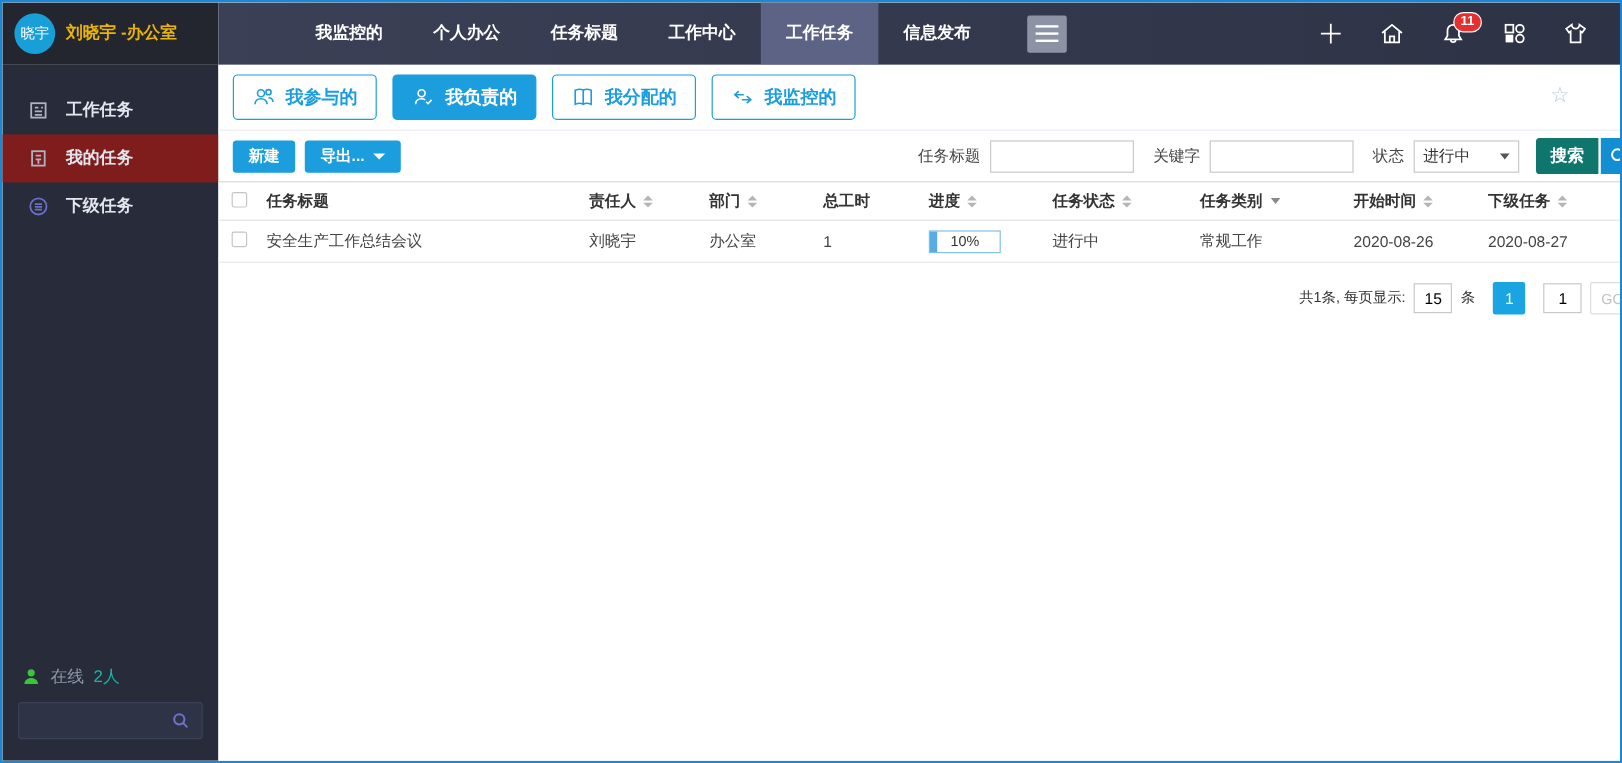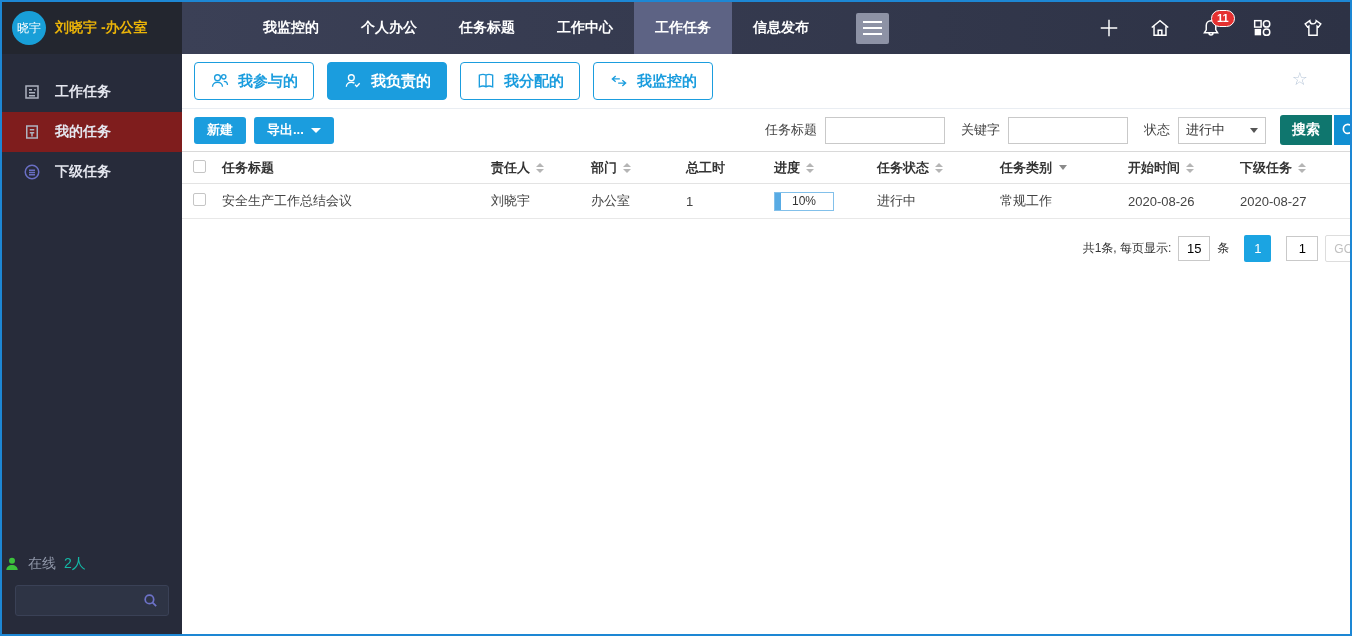--- a/index.html
+++ b/index.html
@@ -28,21 +28,21 @@
   .hicon svg { stroke:#fff; fill:none; stroke-width:1.6; }
   .badge { position:absolute; top:-7px; left:11px; background:#e53030; border:1px solid #fff; color:#fff; font-size:11px; line-height:1; padding:2px 5px; border-radius:9px; font-weight:bold; }
 
   
   .body-row { display:flex; flex:1; min-height:0; }
   .sidebar { width:180px; flex:0 0 180px; background:#272b3a; display:flex; flex-direction:column; }
   .side-item { height:40px; display:flex; align-items:center; gap:14px; padding-left:21px; color:#e4e6ee; font-size:14px; font-weight:bold; cursor:pointer; }
   .side-item.active { background:#7f1d1d; }
   .side-item svg { flex:0 0 18px; }
   .side-spacer { flex:1; }
-  .online { display:flex; align-items:center; gap:8px; padding-left:2px; color:#8f96a8; font-size:14px; }
+  .online { display:flex; align-items:center; gap:8px; padding-left:16px; color:#8f96a8; font-size:14px; }
   .online b { color:#14b8a6; font-weight:normal; }
   .side-search { margin:12px 13px 18px 13px; height:31px; background:#2e3445; border:1px solid #3a4156; border-radius:3px; display:flex; align-items:center; justify-content:flex-end; padding-right:9px; cursor:text; }
 
   
   .main { flex:1; background:#fff; display:flex; flex-direction:column; overflow:hidden; position:relative; }
   .filter-row { flex:0 0 55px; display:flex; align-items:center; gap:13px; padding:0 12px; border-bottom:1px solid #e9edf2; position:relative; }
   .filter-btn { height:38px; display:flex; align-items:center; gap:8px; padding:0 15px; border:1px solid #1b9dde; border-radius:4px; background:#fff; color:#1b9dde; font-size:15px; font-weight:bold; cursor:pointer; }
   .filter-btn svg { stroke:currentColor; fill:none; stroke-width:1.6; }
   .filter-btn.active { background:#1b9dde; color:#fff; }
   .fav-star { position:absolute; right:42px; top:16px; color:#b9c8da; font-size:18px; cursor:pointer; line-height:1; }

